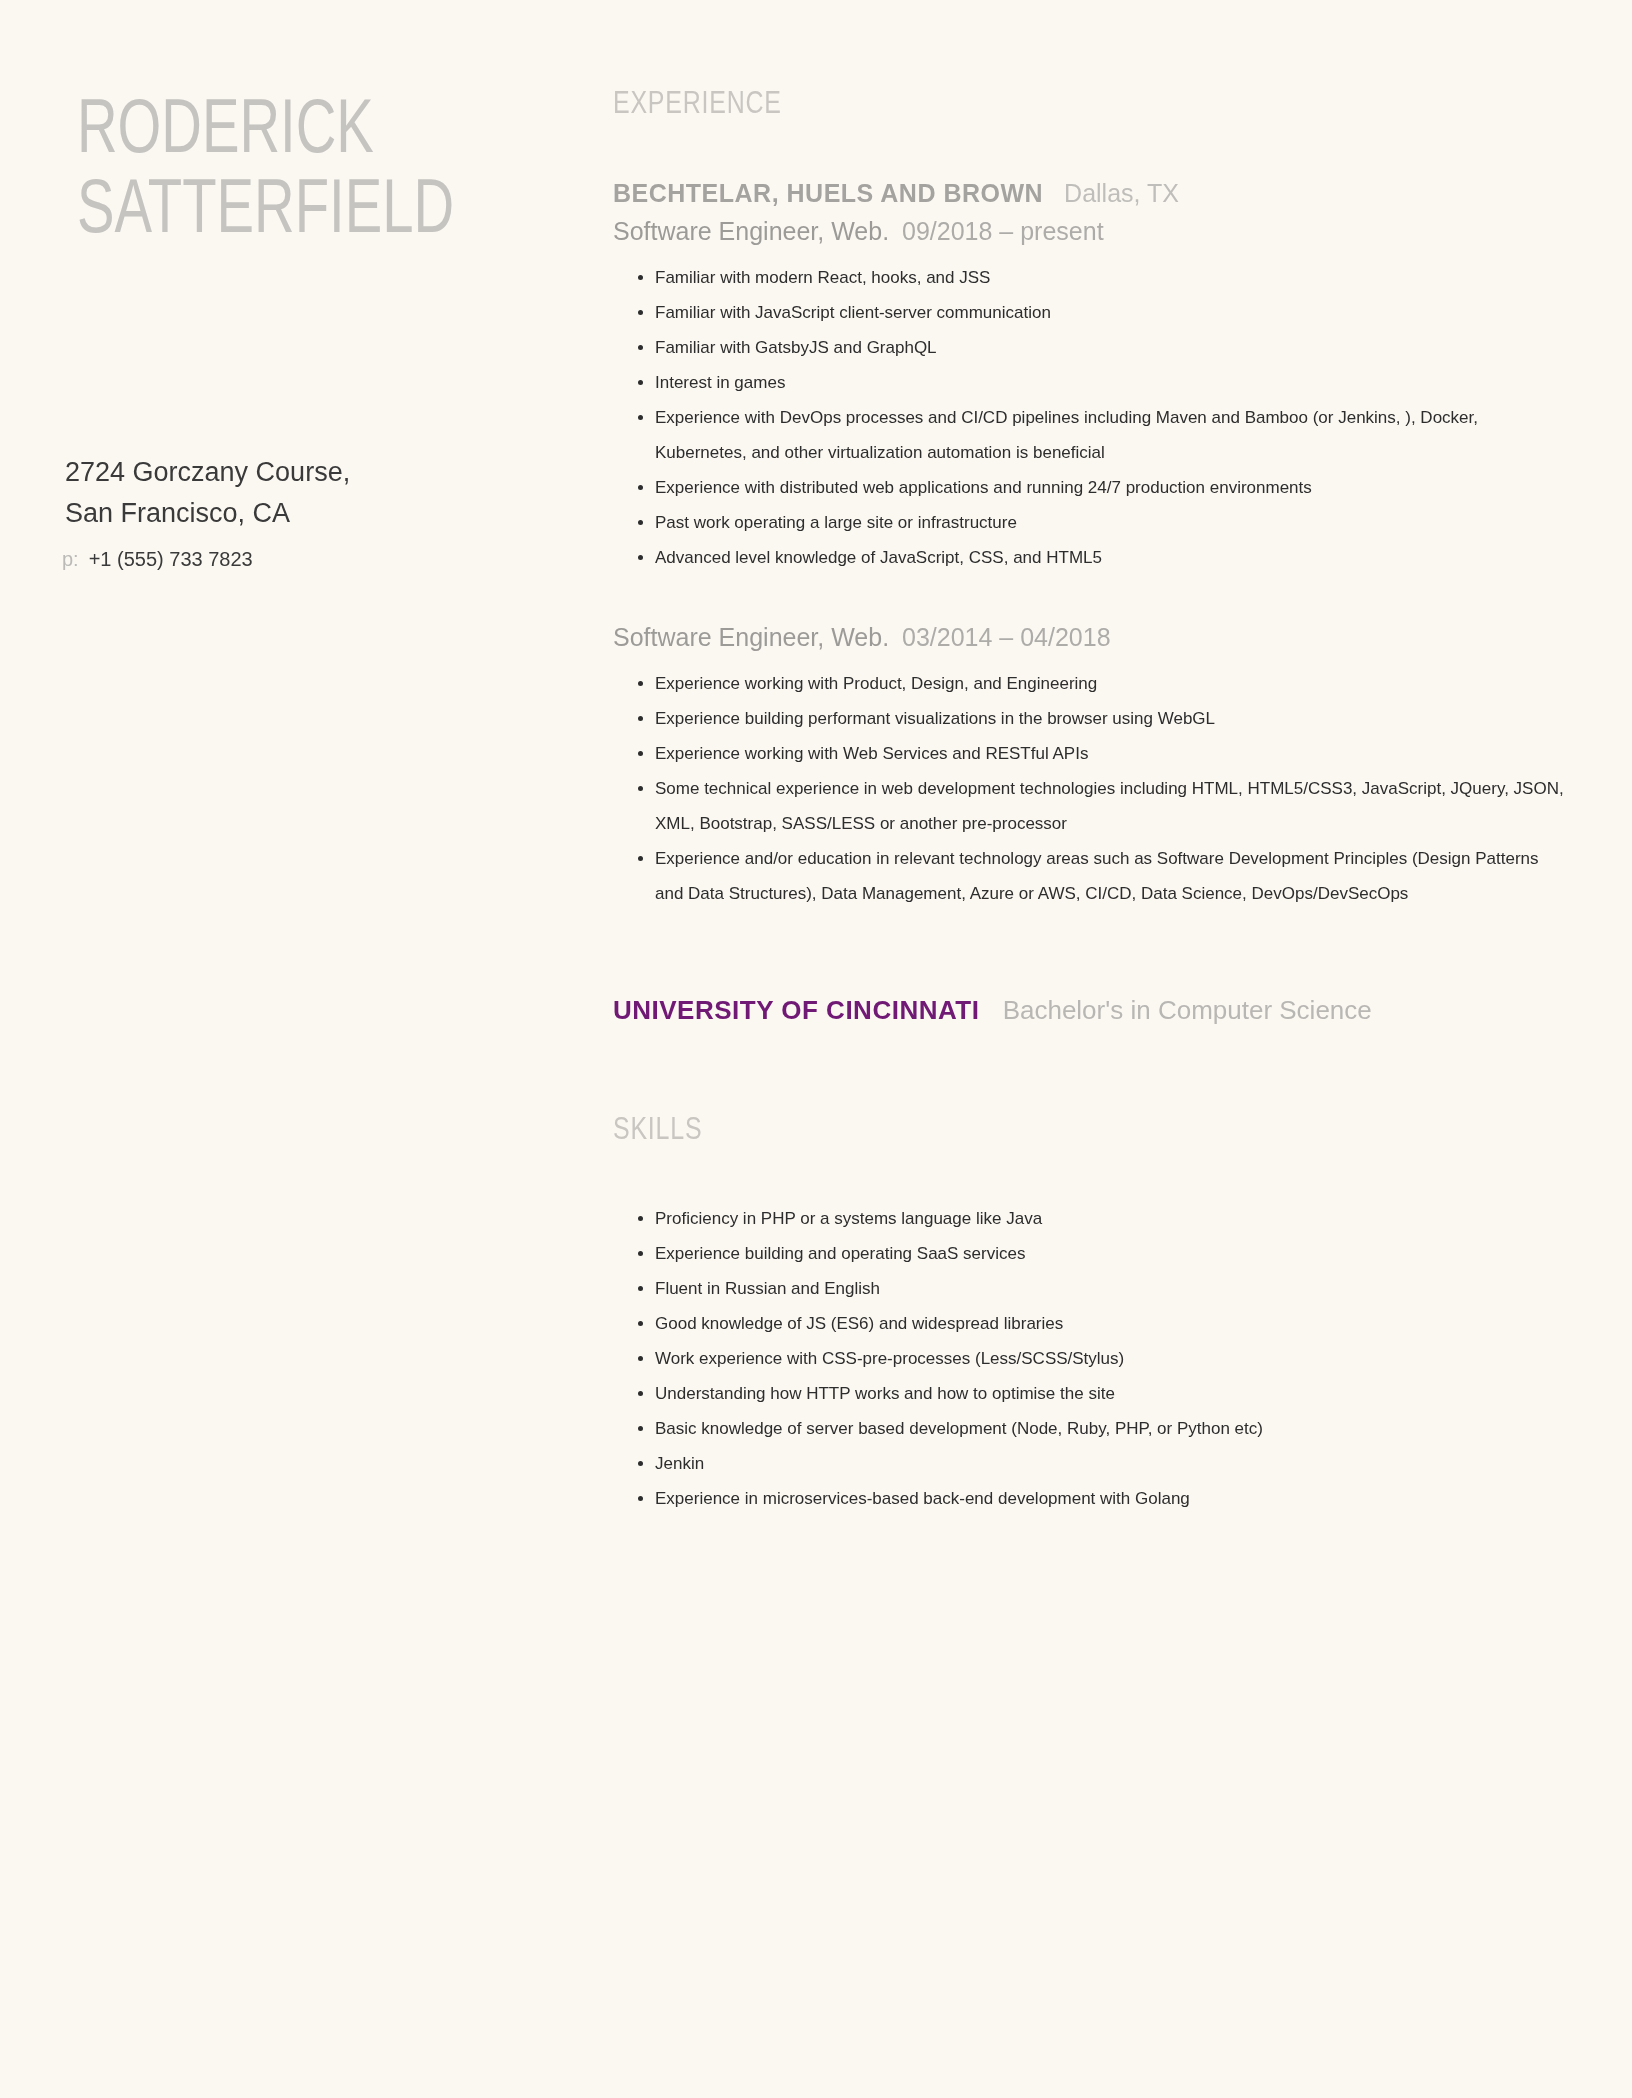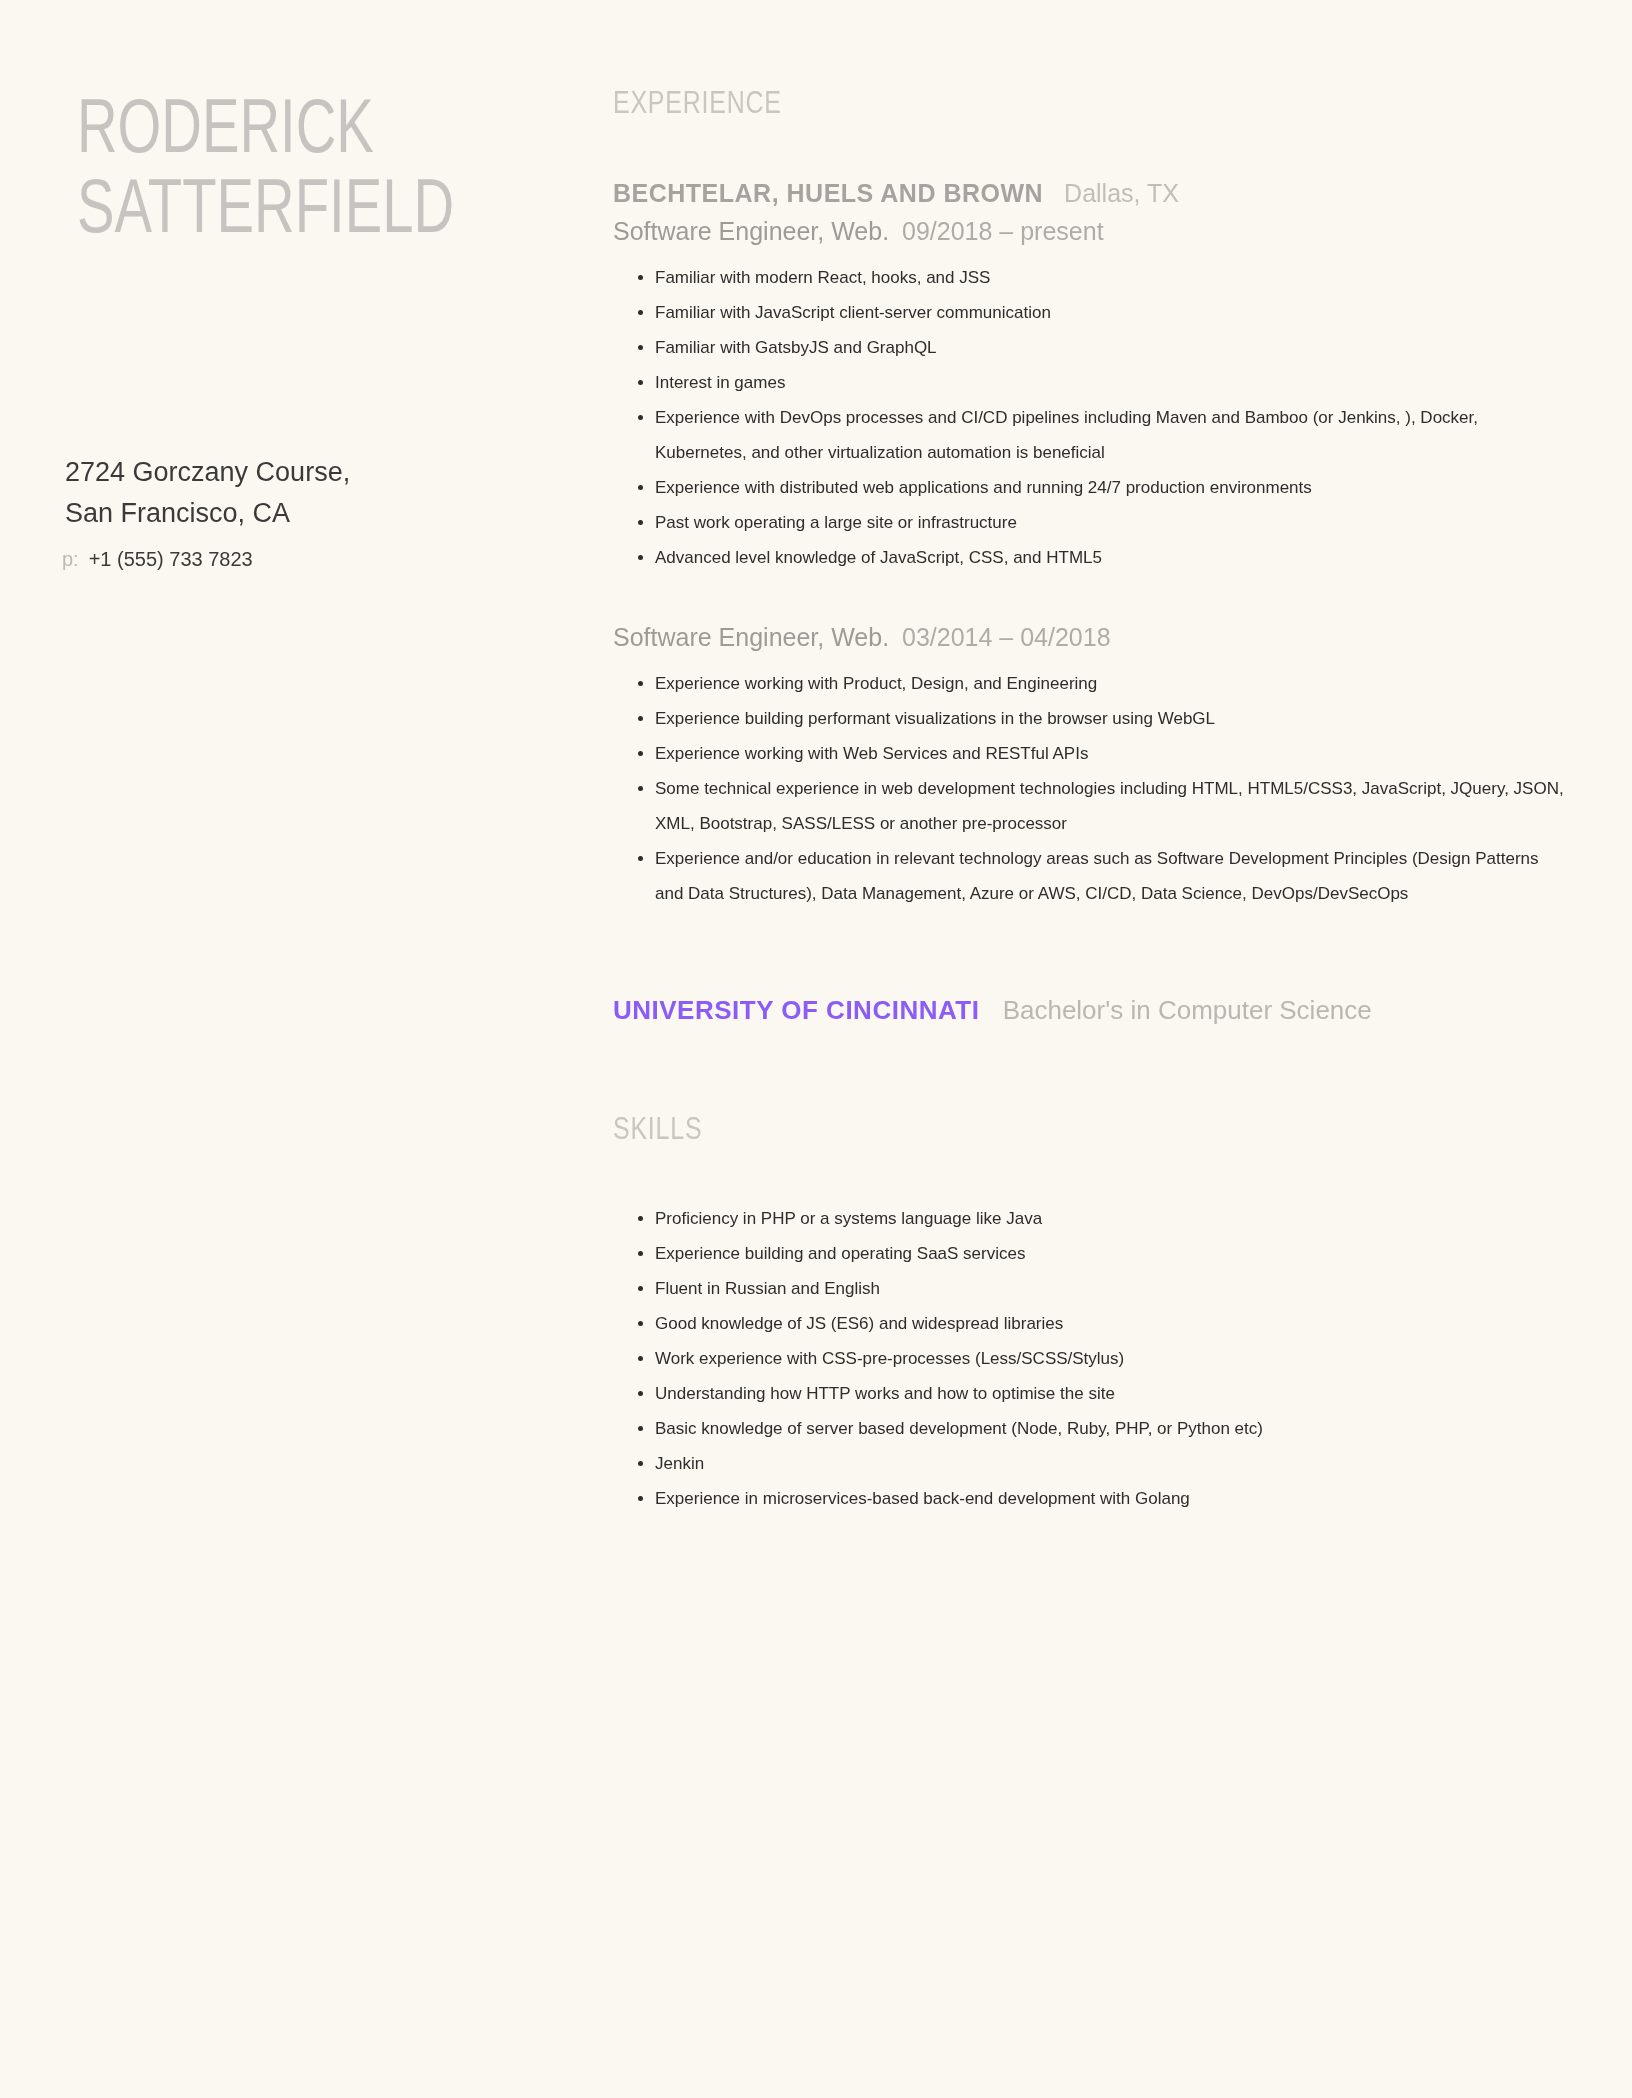--- a/index.html
+++ b/index.html
@@ -99,21 +99,21 @@
   ul.bullets li {
     font-size: 17px;
     line-height: 35px;
     color: #2d2d2d;
   }
 
   .education { margin-top: 84px; }
   .edu-line { margin-top: 60px; font-size: 26px; }
   .school {
     font-weight: bold;
-    color: #8b5cf6;
+    color: #701a75;
     letter-spacing: 0.5px;
   }
   .degree { color: #b9b7b4; margin-left: 16px; }
 
   .skills { margin-top: 84px; }
   .skills ul.bullets { margin-top: 54px; }
 </style>
 </head>
 <body>
 

